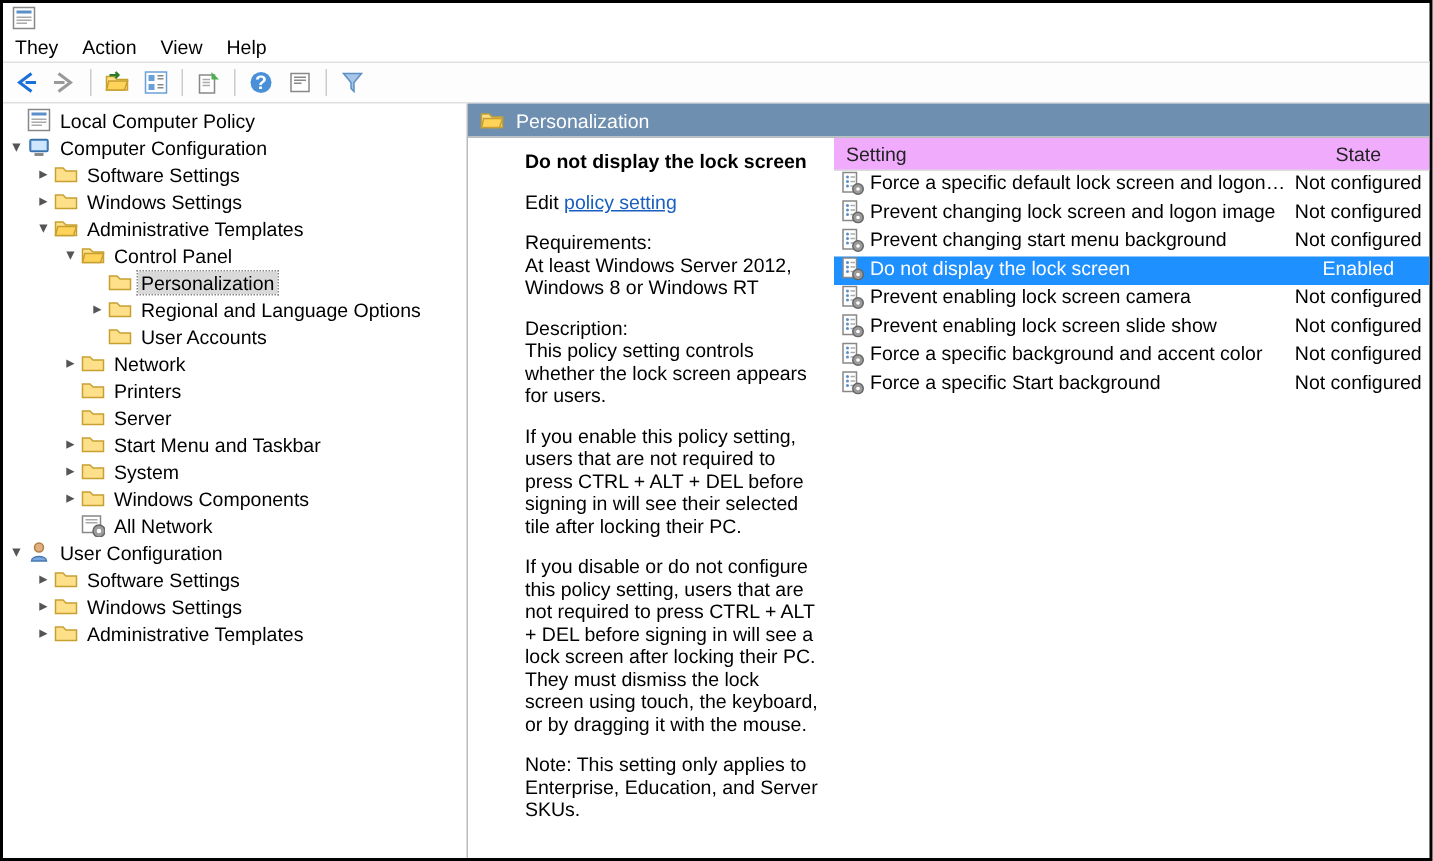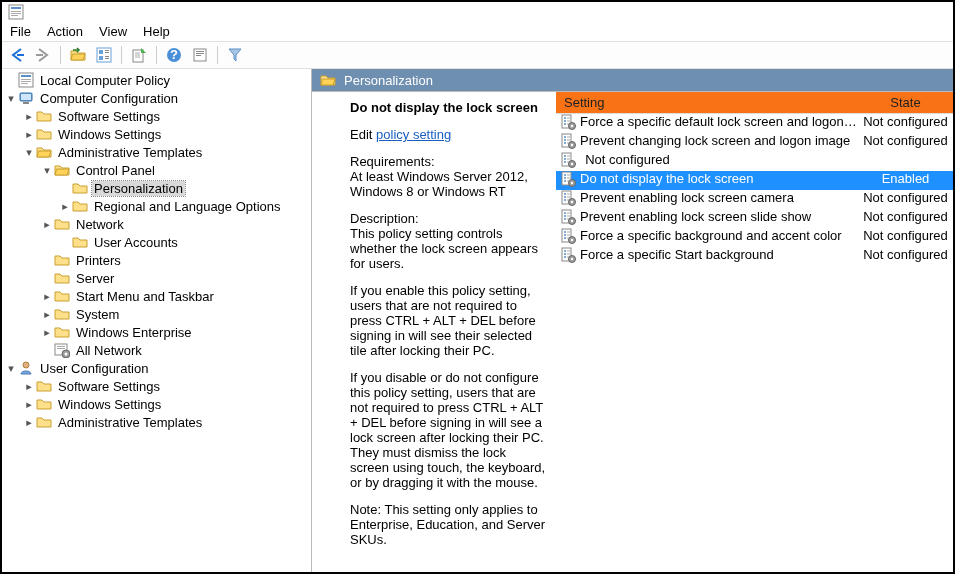--- a/index.html
+++ b/index.html
@@ -22,21 +22,21 @@
   .twisty::before { content: "▸"; }
   .twisty-open::before { content: "▾"; }
   .right { flex: 1; display: flex; flex-direction: column; min-width: 0; }
   .right-header { background: #6f8fb0; color: #fff; display: flex; align-items: center; height: 22px; padding-left: 8px; gap: 8px; }
   .right-header .ic { width: 16px; height: 16px; }
   .right-body { flex: 1; display: flex; min-height: 0; border-top: 1px solid #bbb; }
   .desc-pane { width: 212px; padding: 8px 8px 8px 6px; overflow: auto; margin-left: 32px; }
   .desc-pane b { font-weight: 600; }
   .desc-pane a { color: #1a5fbf; text-decoration: underline; cursor: pointer; }
   .list-pane { flex: 1; overflow: auto; }
-  .list-header { display: flex; border-bottom: 1px solid #ddd; background: #f97316; }
+  .list-header { display: flex; border-bottom: 1px solid #ddd; background: #f0abfc; }
   .list-header .col { padding: 3px 8px; color: #222; }
   .col-setting { flex: 1; }
   .col-state { width: 95px; text-align: center; }
   .list-row { display: flex; align-items: flex-start; height: 19px; }
   .list-row .ic { width: 16px; height: 16px; margin: 0 4px 0 4px; display: inline-flex; align-items: center; justify-content: center; }
   .list-row .col-setting { flex: 1; padding-left: 0; white-space: nowrap; overflow: hidden; text-overflow: ellipsis; }
   .list-row .col-state { width: 95px; }
   .list-row.sel { background: #1e90ff; color: #fff; }
   svg { display: block; }
 </style>
@@ -133,21 +133,21 @@
 
 <div class="titlebar">
   <span class="icon">
       <svg width="16" height="16">
         <use href="#ic-gpedit"></use>
       </svg>
     </span>
 </div>
 
 <div class="menubar">
-  <span>File</span>
+  <span>They</span>
   <span>Action</span>
   <span>View</span>
   <span>Help</span>
 </div>
 
 <div class="toolbar">
   <div class="tbtn">
       <svg width="16" height="16">
         <use href="#ic-back"></use>
       </svg>
@@ -261,38 +261,38 @@
     </div>
     <div class="tree-node" style="padding-left:54px">
       <span class="tw twisty"></span>
       <span class="ic">
           <svg width="16" height="16">
             <use href="#ic-folder"></use>
           </svg>
         </span>
       <span class="lbl">Regional and Language Options</span>
     </div>
+    <div class="tree-node" style="padding-left:54px">
+      <span class="tw"></span>
+      <span class="ic">
+          <svg width="16" height="16">
+            <use href="#ic-folder"></use>
+          </svg>
+        </span>
+      <span class="lbl">User Accounts</span>
+    </div>
     <div class="tree-node" style="padding-left:36px">
       <span class="tw twisty"></span>
       <span class="ic">
           <svg width="16" height="16">
             <use href="#ic-folder"></use>
           </svg>
         </span>
       <span class="lbl">Network</span>
     </div>
-    <div class="tree-node" style="padding-left:54px">
-      <span class="tw"></span>
-      <span class="ic">
-          <svg width="16" height="16">
-            <use href="#ic-folder"></use>
-          </svg>
-        </span>
-      <span class="lbl">User Accounts</span>
-    </div>
     <div class="tree-node" style="padding-left:36px">
       <span class="tw"></span>
       <span class="ic">
           <svg width="16" height="16">
             <use href="#ic-folder"></use>
           </svg>
         </span>
       <span class="lbl">Printers</span>
     </div>
     <div class="tree-node" style="padding-left:36px">
@@ -322,21 +322,21 @@
         </span>
       <span class="lbl">System</span>
     </div>
     <div class="tree-node" style="padding-left:36px">
       <span class="tw twisty"></span>
       <span class="ic">
           <svg width="16" height="16">
             <use href="#ic-folder"></use>
           </svg>
         </span>
-      <span class="lbl">Windows Enterprise</span>
+      <span class="lbl">Windows Components</span>
     </div>
     <div class="tree-node" style="padding-left:36px">
       <span class="tw"></span>
       <span class="ic">
           <svg width="16" height="16">
             <use href="#ic-settings"></use>
           </svg>
         </span>
       <span class="lbl">All Network</span>
     </div>
@@ -429,20 +429,21 @@
               </span>
               <span class="col-setting">Prevent changing lock screen and logon image</span>
               <span class="col-state">Not configured</span>
             </div>
             <div class="list-row">
               <span class="ic">
                 <svg width="16" height="16">
                   <use href="#ic-policy"></use>
                 </svg>
               </span>
+              <span class="col-setting">Prevent changing start menu background</span>
               <span class="col-state">Not configured</span>
             </div>
             <div class="list-row sel">
               <span class="ic">
                 <svg width="16" height="16">
                   <use href="#ic-policy"></use>
                 </svg>
               </span>
               <span class="col-setting">Do not display the lock screen</span>
               <span class="col-state">Enabled</span>

